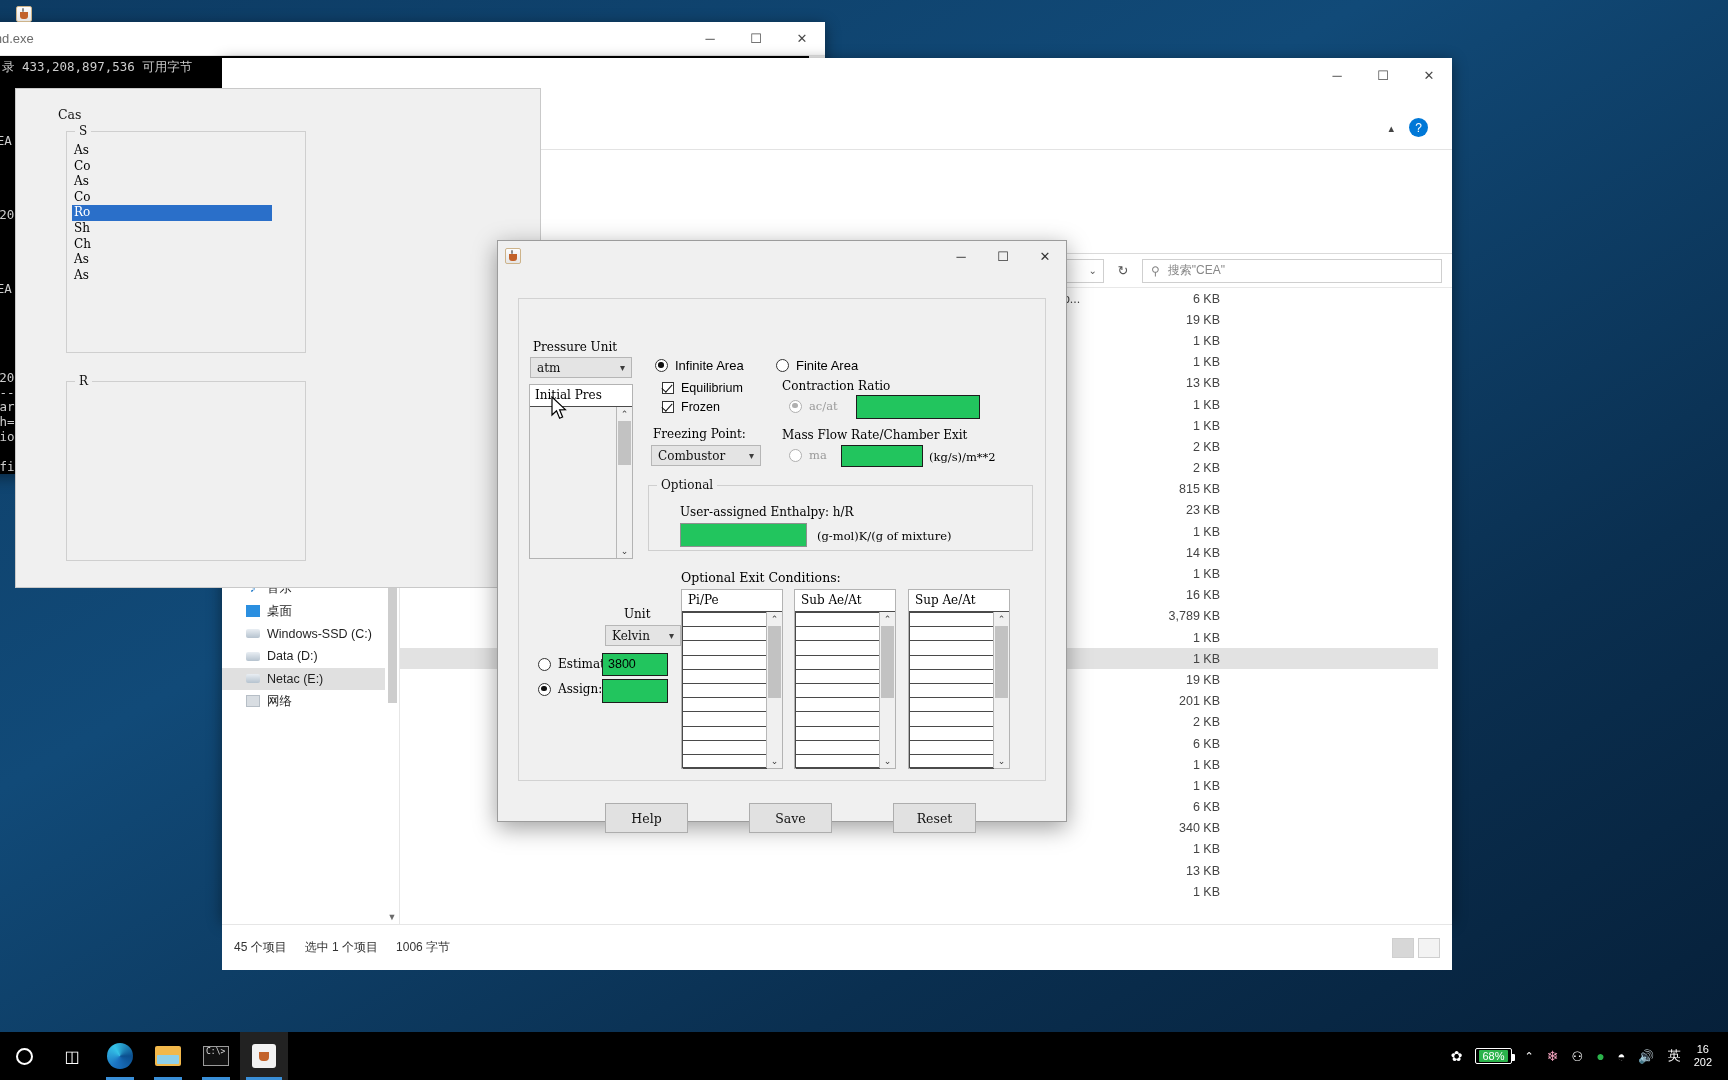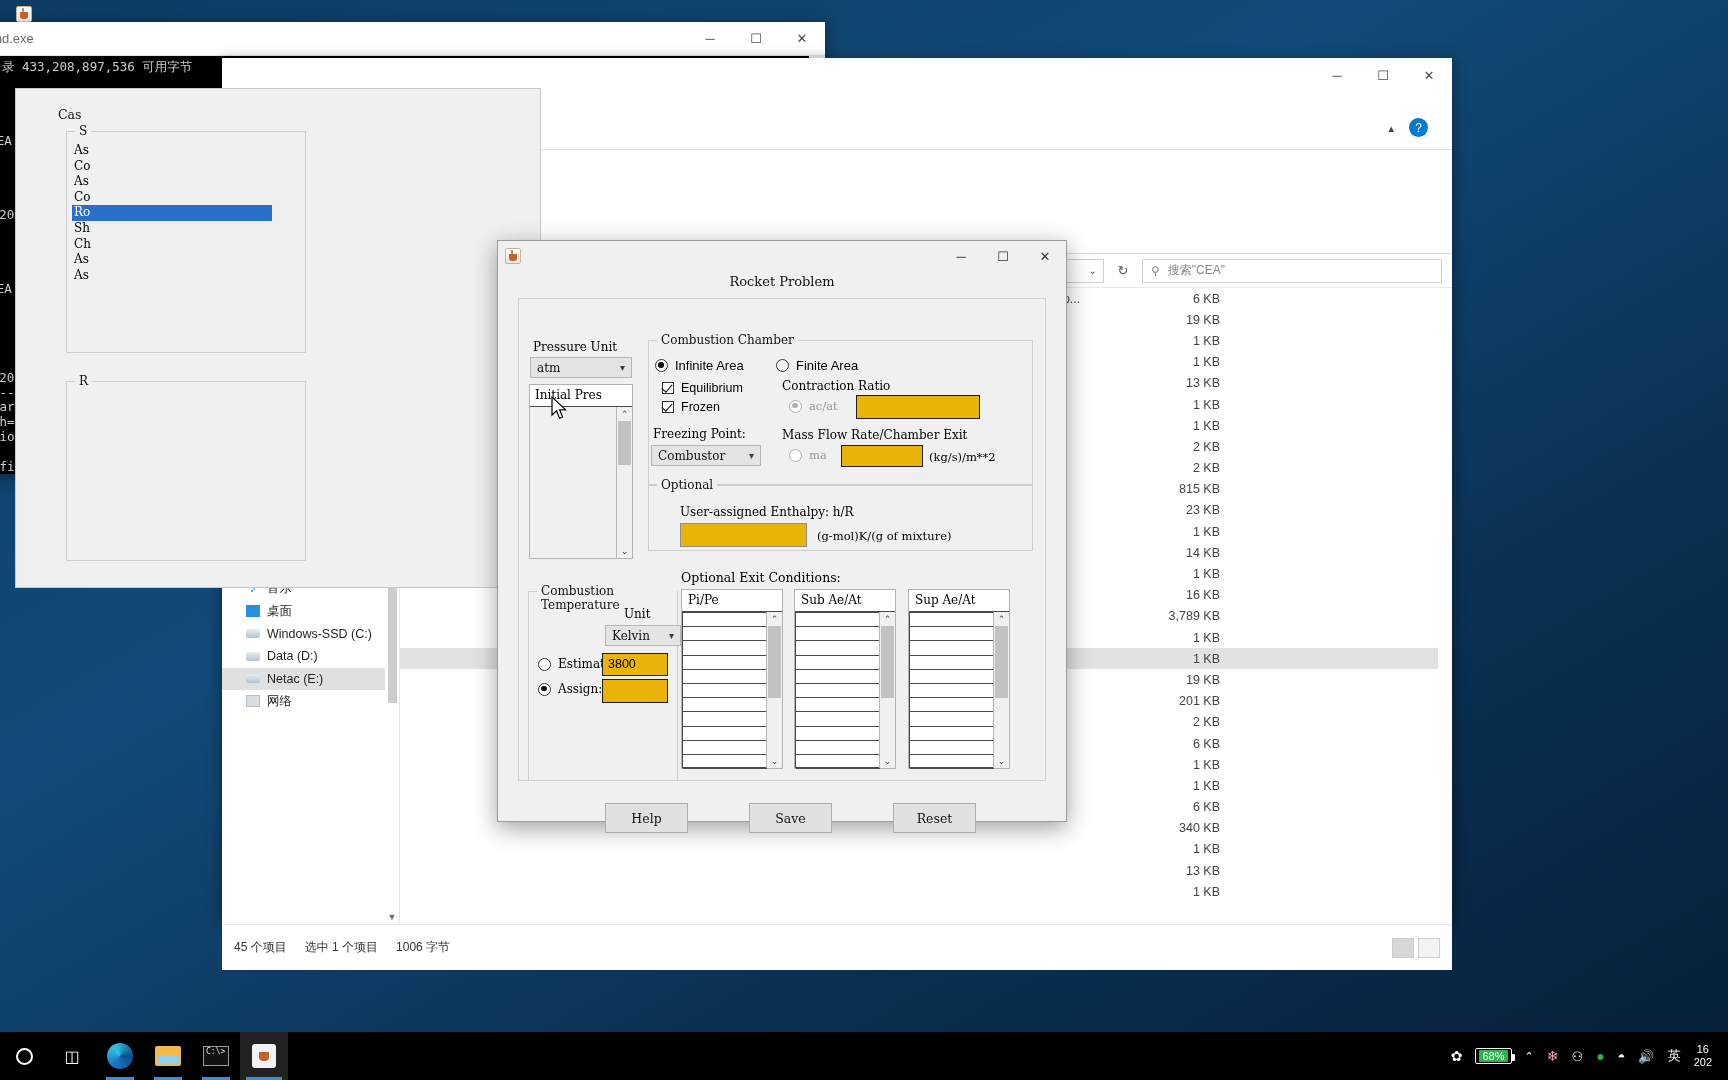--- a/index.html
+++ b/index.html
@@ -220,21 +220,21 @@
     position:absolute; top:-8px; left: 8px; background:#f0f0f0; padding: 0 4px;
     font-family:"DejaVu Serif", serif; font-size: 12px; color:#111;
   }
   .combo {
     background: #e4e4e4; border: 1px solid #b6b6b6;
     display:flex; align-items:center; padding: 0 6px;
     font-family:"DejaVu Serif", serif; font-size: 12px; color:#111;
   }
   .combo .cv { flex:1; }
   .combo .carr { color:#3d3d3d; font-size: 10px; }
-  .tfield { background:#eab308; border: 1px solid #1d1d1d; }
+  .tfield { background:#22c55e; border: 1px solid #1d1d1d; }
   .tfield.gray { border-color:#8f8f8f; }
 
   .radio {
     width: 13px; height: 13px; border-radius:50%; border:1.6px solid #333;
     background:#fff; position:relative; flex:none;
   }
   .radio.on:after {
     content:""; position:absolute; left:2.4px; top:2.4px; width:5.4px; height:5.4px;
     border-radius:50%; background:#111;
   }
@@ -743,43 +743,39 @@
     <div class="dtitle">
       <span class="java-cup"></span>
       <span class="dbtns">
         <span class="dbtn">─</span>
         <span class="dbtn">☐</span>
         <span class="dbtn x">✕</span>
       </span>
     </div>
 
     <div class="dbody">
-      <div class="dlg-title serif">Rocket Problem</div>
 
       <div class="outer-panel"></div>
 
       <div class="serif" style="position:absolute; left:35px; top:69px; font-size:12px;">Pressure Unit</div>
       <div class="combo" style="position:absolute; left:32px; top:86px; width:102px; height:21px;">
         <span class="cv">atm</span>
         <span class="carr">▾</span>
       </div>
 
       <div style="position:absolute; left:31px; top:113px; width:104px; height:175px; background:#f0f0f0; border:1px solid #b3b3b3;">
         <div class="serif" style="position:absolute; left:0; top:0; right:0; height:22px; background:#fff;
              border-bottom:1px solid #4a4a4a; font-size:12px; padding:3px 0 0 5px;">Initial Pres</div>
         <div class="sbar" style="position:absolute; right:0; top:22px; bottom:0; width:16px;">
           <div class="up">⌃</div>
           <div class="th" style="top:14px; height:44px;"></div>
           <div class="dn">⌄</div>
         </div>
       </div>
 
-      <div class="group" style="left:150px; top:69px; width:385px; height:145px;">
-        <div class="glegend">Combustion Chamber</div>
-      </div>
 
       <div class="rowline sans" style="position:absolute; left:157px; top:87px; font-size:13px;">
         <span class="radio on"></span>
         <span>Infinite Area</span>
       </div>
       <div class="rowline sans" style="position:absolute; left:278px; top:87px; font-size:13px;">
         <span class="radio"></span>
         <span>Finite Area</span>
       </div>
 
@@ -815,23 +811,20 @@
 
       <div class="group" style="left:150px; top:214px; width:385px; height:66px;">
         <div class="glegend">Optional</div>
       </div>
       <div class="serif" style="position:absolute; left:182px; top:234px; font-size:12px;">User-assigned Enthalpy: h/R</div>
       <div class="tfield gray" style="position:absolute; left:182px; top:252px; width:127px; height:24px;"></div>
       <div class="serif" style="position:absolute; left:319px; top:258px; font-size:11.5px;">(g-mol)K/(g of mixture)</div>
 
       <div class="serif" style="position:absolute; left:183px; top:299px; font-size:12.5px;">Optional Exit Conditions:</div>
 
-      <div class="group" style="left:30px; top:320px; width:150px; height:190px;">
-        <div class="glegend">Combustion Temperature</div>
-      </div>
       <div class="serif" style="position:absolute; left:126px; top:336px; font-size:12px;">Unit</div>
       <div class="combo" style="position:absolute; left:107px; top:354px; width:76px; height:21px;">
         <span class="cv">Kelvin</span>
         <span class="carr">▾</span>
       </div>
       <div class="rowline serif" style="position:absolute; left:40px; top:386px; font-size:12px;">
         <span class="radio"></span>
         <span>Estimate:</span>
       </div>
       <div class="tfield" style="position:absolute; left:104px; top:382px; width:66px; height:23px; padding: 3px 0 0 5px;

